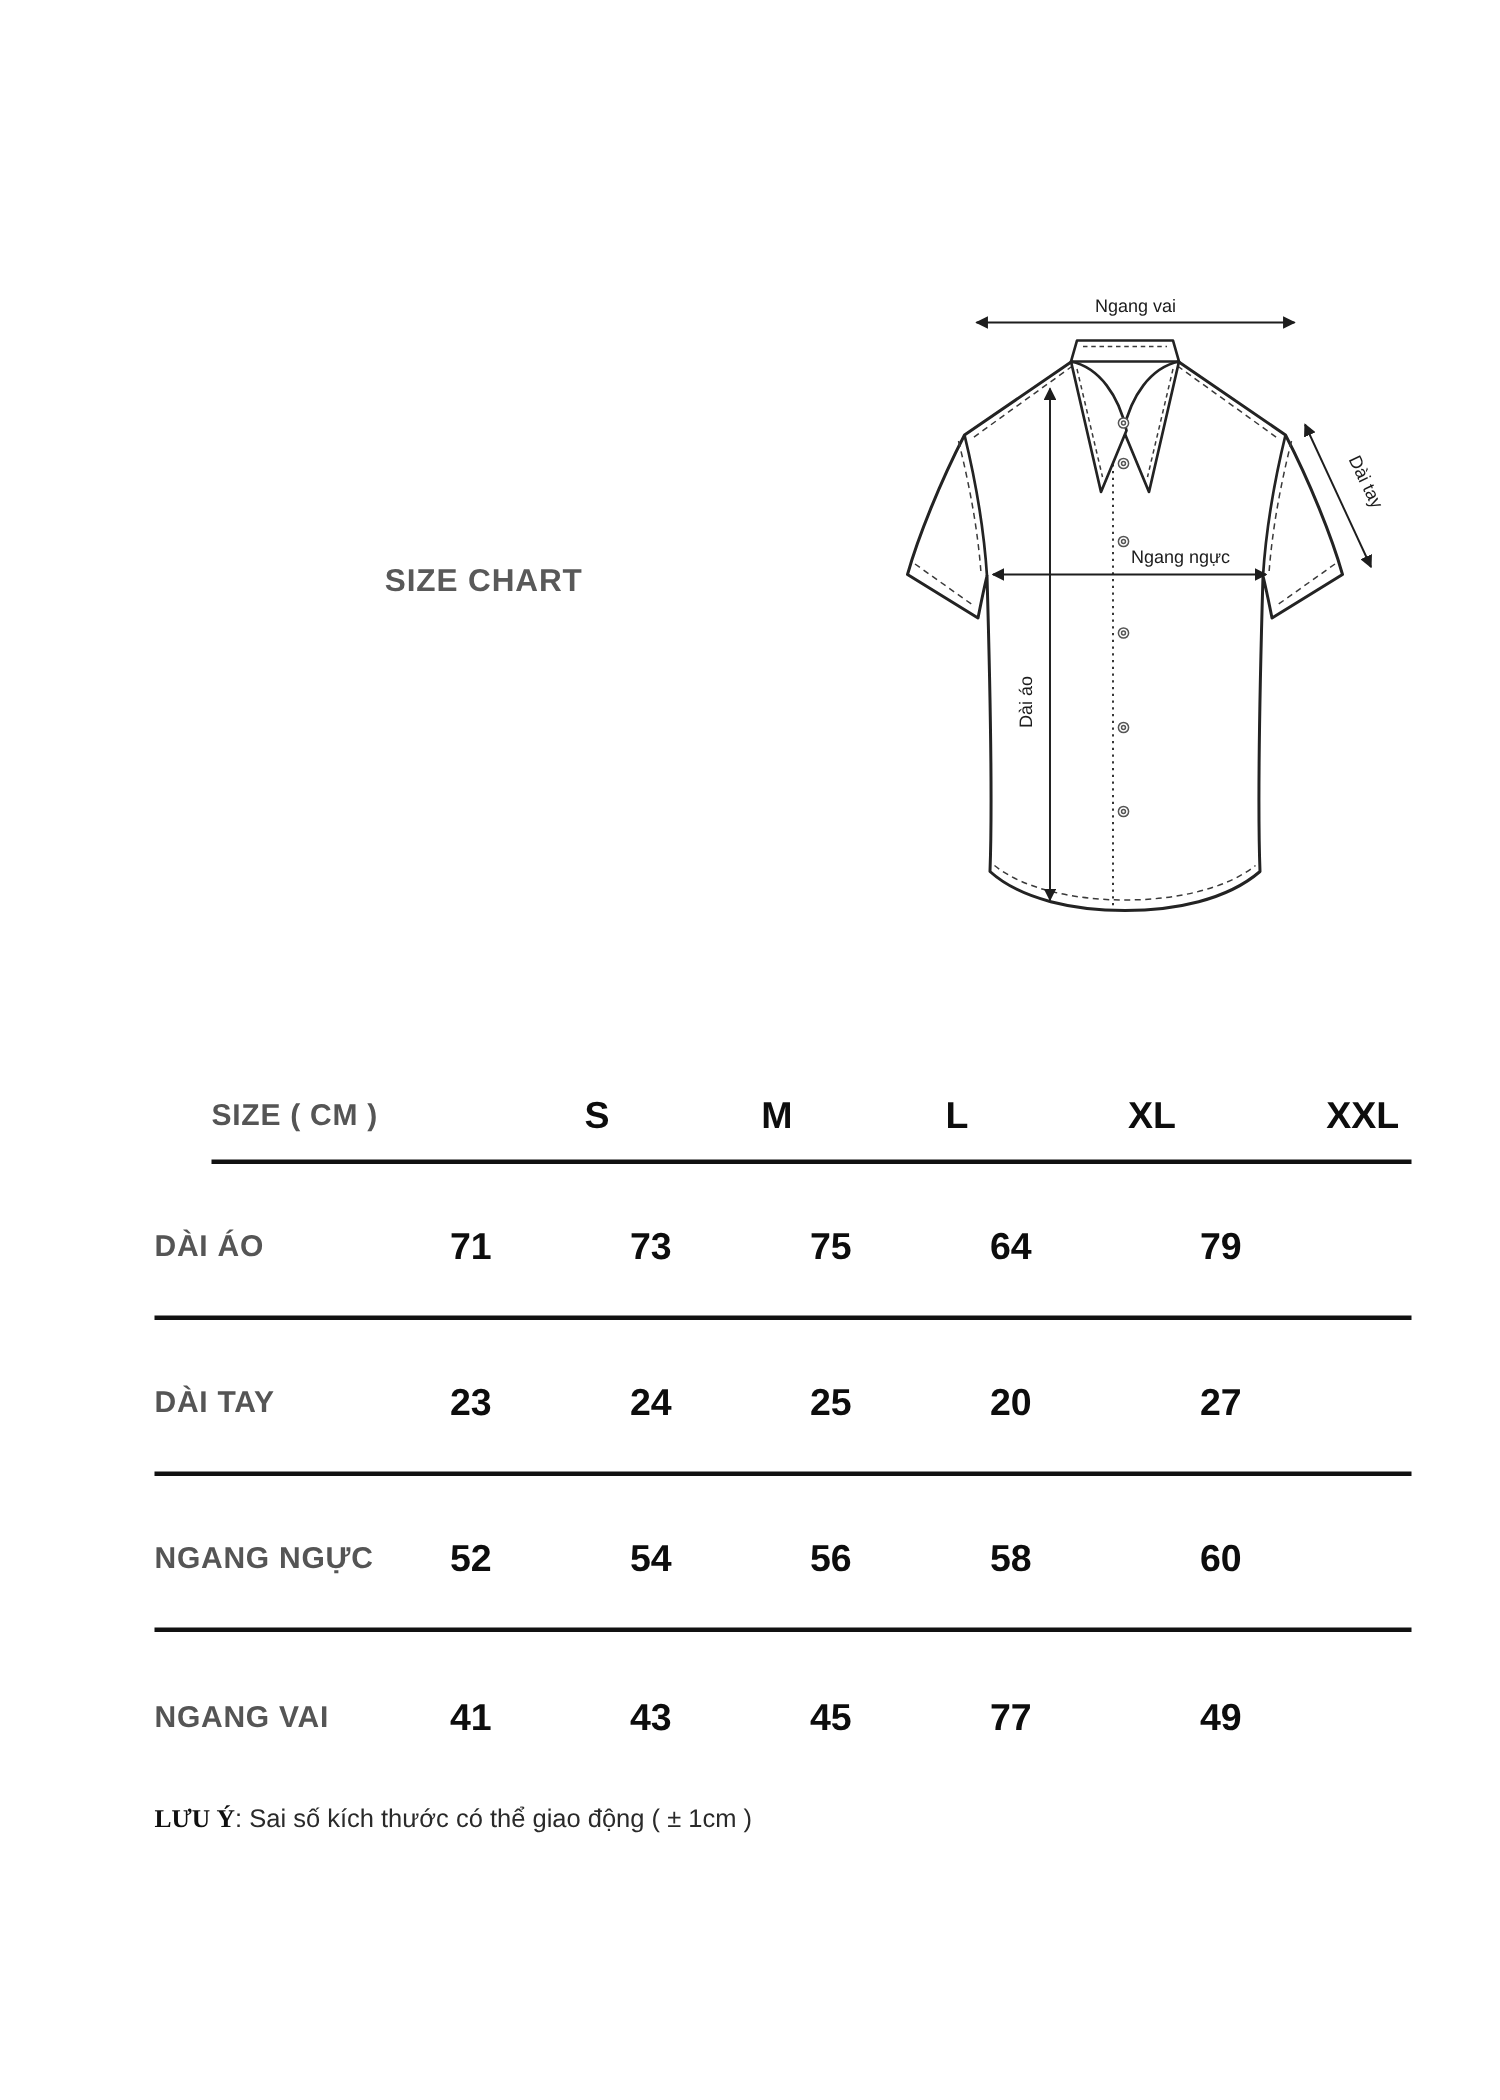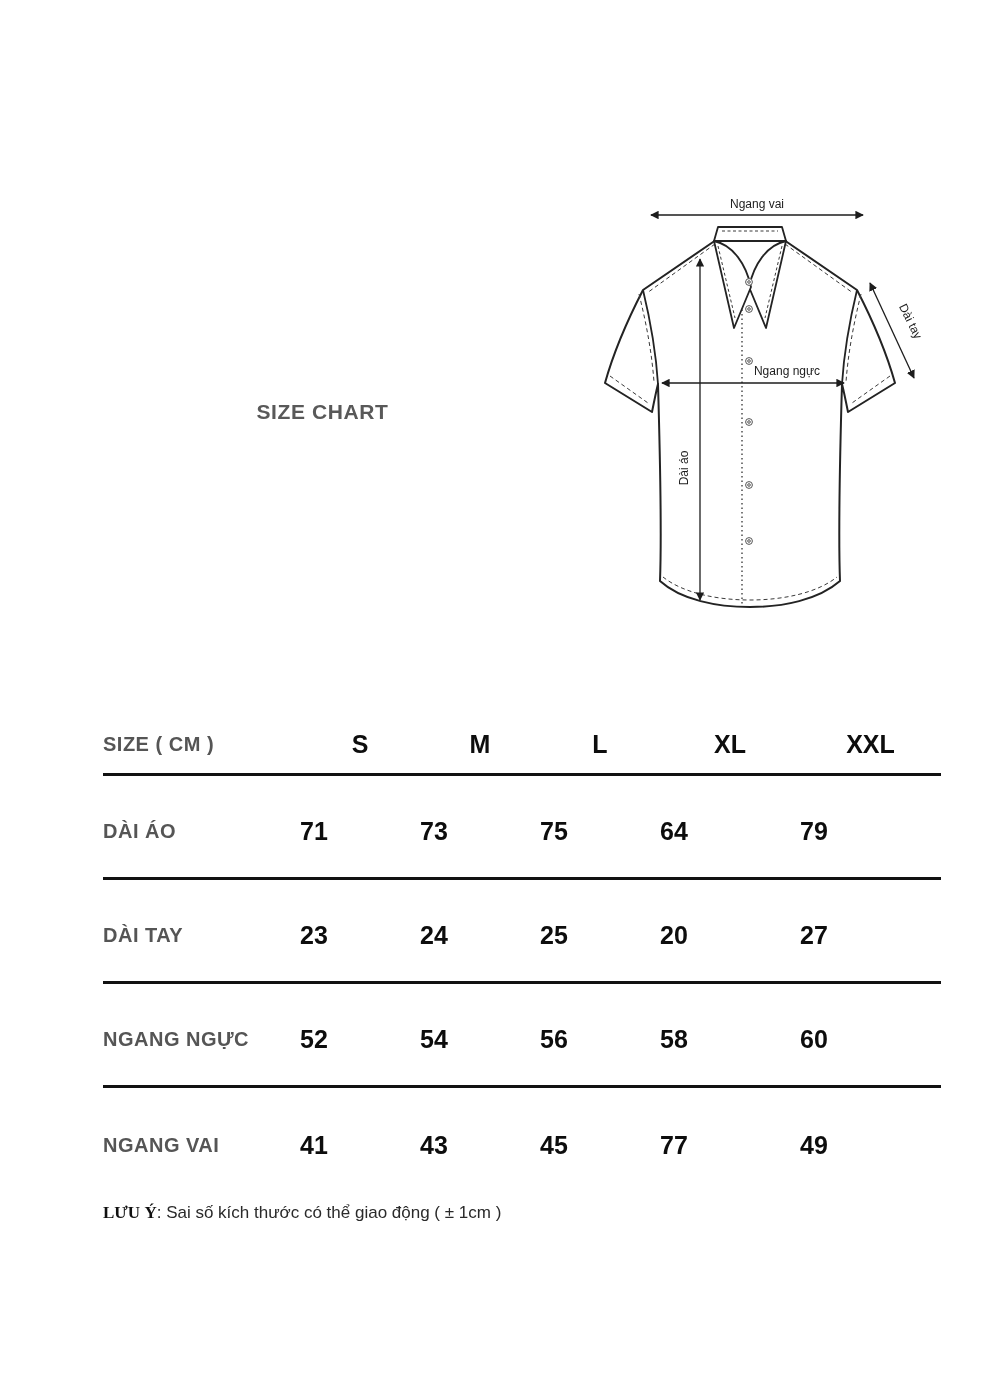--- a/index.html
+++ b/index.html
@@ -4,37 +4,37 @@
 <style>
   * { margin:0; padding:0; box-sizing:border-box; }
   html,body { background:#ffffff; }
   body { font-family:"Liberation Sans", sans-serif; }
   .page {
     position:relative; width:1000px; height:1400px; background:#ffffff;
     overflow:hidden; margin:0 auto;
   }
 
   
-  .title-block { position:absolute; left:95px; top:400px; width:455px; text-align:center; }
+  .title-block { position:absolute; left:95px; top:376px; width:455px; text-align:center; }
   .eyebrow { font-size:21px; font-weight:bold; color:#595959; letter-spacing:.6px; }
   .main-title { margin-top:22px; font-size:39px; font-weight:bold; color:#141414; letter-spacing:.3px; }
   .subtitle { margin-top:13px; font-size:27px; font-weight:bold; color:#141414; letter-spacing:.3px; }
 
   
   .diagram { position:absolute; left:585px; top:183px; width:345px; height:458px; }
   svg text { font-family:"Liberation Sans", sans-serif; fill:#1c1c1c; font-size:12px; }
 
   
   .size-table { position:absolute; left:103px; top:715px; width:838px; }
   .t-row {
     display:grid;
     grid-template-columns:197px 120px 120px 120px 140px 141px;
     align-items:center;
   }
-  .t-head { height:61px; border-bottom:3px solid #111111; }
+  .t-head { height:61px; border-bottom:3px solid #111111;margin-left:38px; }
   .t-data { height:104px; border-bottom:3px solid #111111; padding-top:10px; }
   .t-data.last { border-bottom:none; }
   .t-label { font-size:20px; font-weight:bold; color:#555555; letter-spacing:.5px; text-align:left; }
   .t-size  { font-size:25px; font-weight:bold; color:#0d0d0d; text-align:center; }
   .t-val   { font-size:25px; font-weight:bold; color:#0d0d0d; }
 
   
   .note { position:absolute; left:103px; top:1203px; font-size:17px; color:#2a2a2a; }
   .note b { color:#101010;font-family:Liberation Serif, serif; }
 </style>

